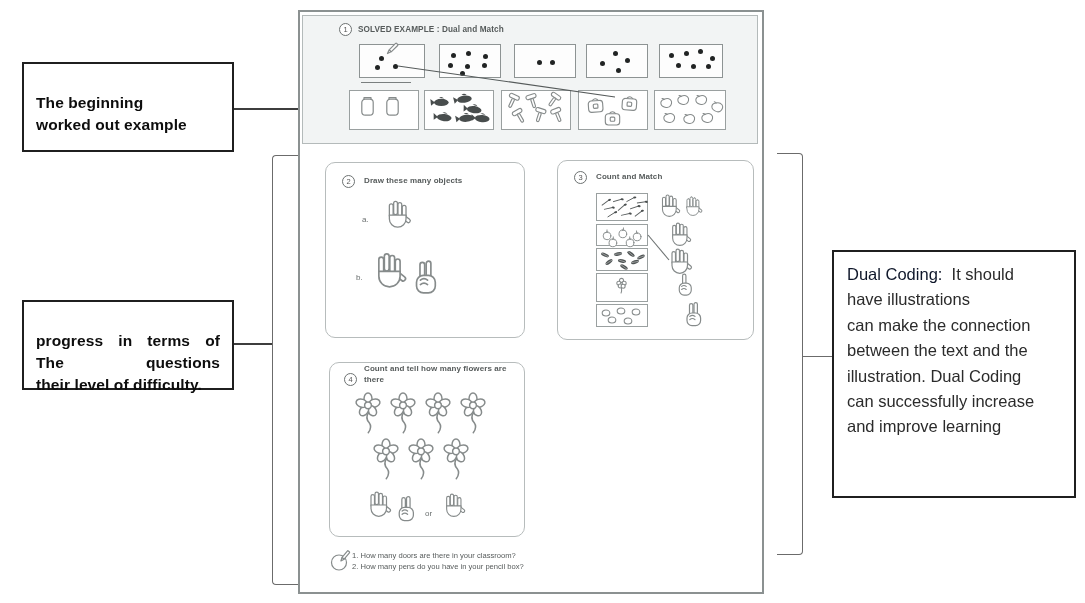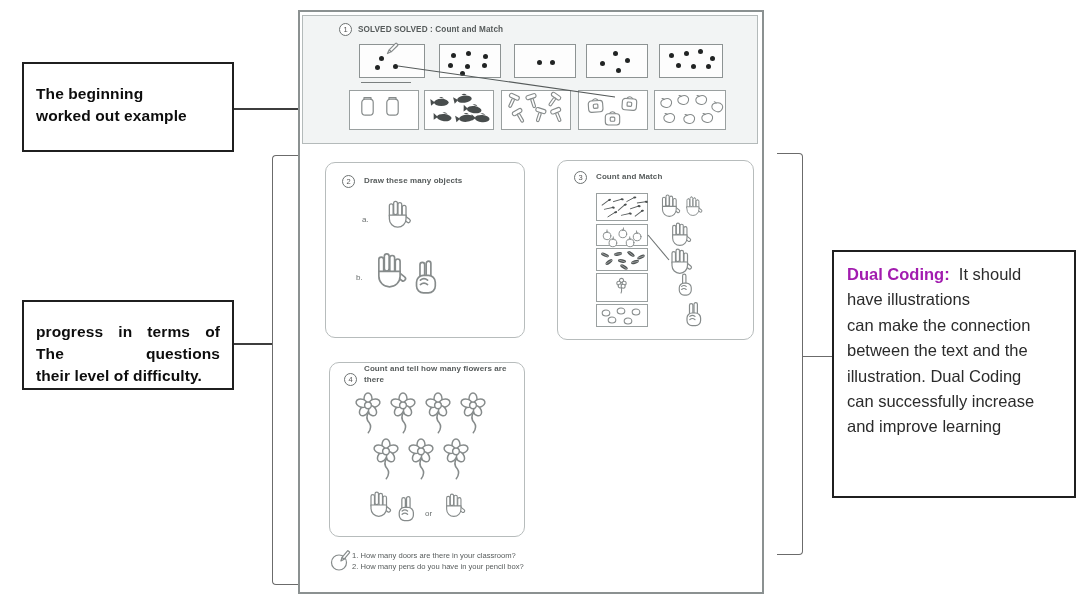--- a/index.html
+++ b/index.html
@@ -1,24 +1,24 @@
 <!DOCTYPE html>
 <html><head>
 <meta charset="utf-8">
 <style>
   *{margin:0;padding:0;box-sizing:border-box}
   html,body{background:#fff}
   body{font-family:"Liberation Sans",sans-serif}
   #stage{position:relative;width:1085px;height:603px;background:#fff;overflow:hidden}
   .abs{position:absolute}
-  .callout{position:absolute;background:#fff;border:2px solid #1f1f1f;padding:19px 12px}
+  .callout{position:absolute;background:#fff;border:2px solid #1f1f1f;padding:28px 12px}
   .callout.boldtxt{font-weight:bold;font-size:15.5px;line-height:22px;color:#0d0d0d;letter-spacing:.1px}
   .just{text-align:justify;text-align-last:justify}
   #callout-right{font-size:16.5px;line-height:25.4px;color:#2b2b2b;padding:10px 13px}
-  #callout-right .lead{font-weight:bold;color:#a21caf}
+  #callout-right .lead{font-weight:normal;color:#0f172a}
   .rline{white-space:nowrap}
   .hline{position:absolute;border-top:2px solid #3d3d3d}
   .hline.thin{border-top-width:1.4px;border-top-color:#6b6b6b}
   .bracket{position:absolute;border:1.4px solid #6b6b6b}
   #bracket-left{border-right:none;border-radius:4px 0 0 4px}
   #bracket-right{border-left:none;border-radius:0 4px 4px 0}
   #page{position:absolute;left:298px;top:10px;width:466px;height:584px;background:#fff;border:2px solid #8b9191}
   #topbox{position:absolute;left:2px;top:3px;width:456px;height:129px;background:#f2f4f4;border:1px solid #b4baba}
   .qbox{position:absolute;background:#fff;border:1.3px solid #b7bcbc;border-radius:10px}
   .circlenum{position:absolute;width:13px;height:13px;border:1.1px solid #6d7272;border-radius:50%;color:#555;
@@ -63,21 +63,21 @@
         <div class="rline">illustration. Dual Coding</div>
         <div class="rline">can successfully increase</div>
         <div class="rline">and improve learning</div>
       </div>
   </div>
 
   <div id="page">
 
     <div id="topbox">
       <div class="circlenum" style="left:36px;top:7px">1</div>
-      <div class="qtitle" style="left:55px;top:9px;font-size:8.2px">SOLVED SOLVED : Count and Match</div>
+      <div class="qtitle" style="left:55px;top:9px;font-size:8.2px">SOLVED EXAMPLE : Dual and Match</div>
       <div id="dotsrow">
           <div class="dotbox" style="position: absolute; left: 56px; top: 28px; width: 66px; height: 34px;">
             <div class="dot" style="position: absolute; left: 30%; top: 34%;"></div>
             <div class="dot" style="position: absolute; left: 24%; top: 64%;"></div>
             <div class="dot" style="position: absolute; left: 52%; top: 58%;"></div>
             <div style="position: absolute; left: 24px; top: -4px;">
               <svg width="16" height="16" viewBox="0 0 16 16" fill="none">
                 <g transform="rotate(45 8 8)" stroke="#868b8b" stroke-width="1.2" stroke-linecap="round" stroke-linejoin="round" fill="#fff">
                   <rect x="6.6" y="0.8" width="2.9" height="9.8" rx="0.7"></rect>
                   <path d="M6.6 10.6 L8 14.4 L9.4 10.6 z"></path>

